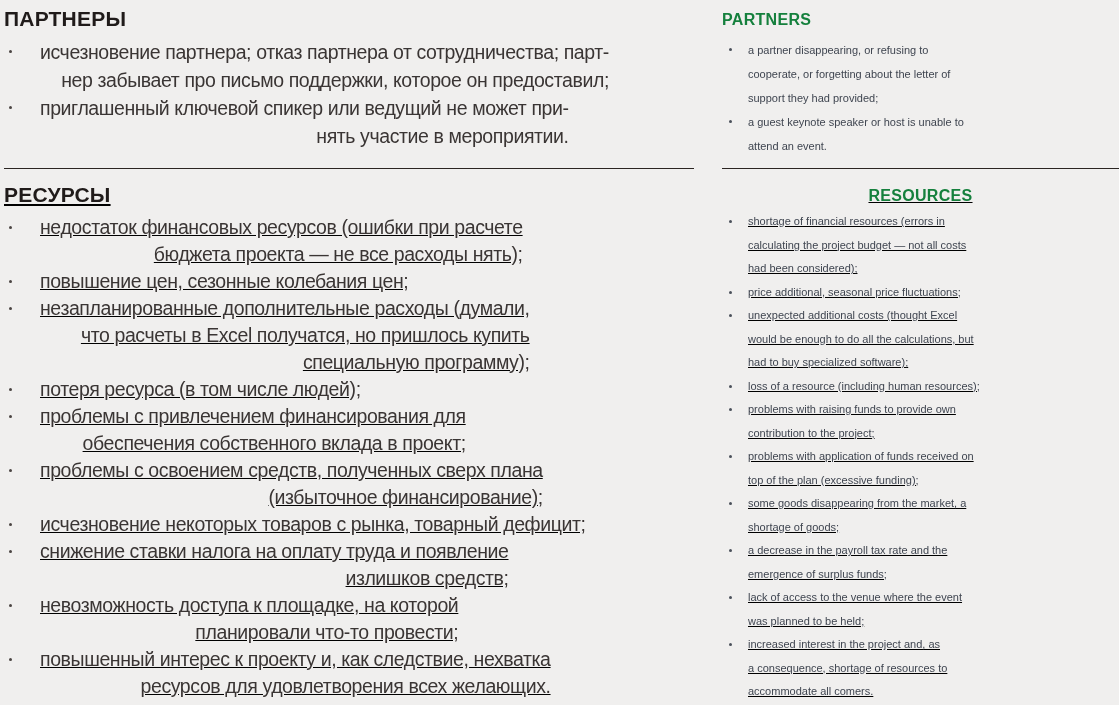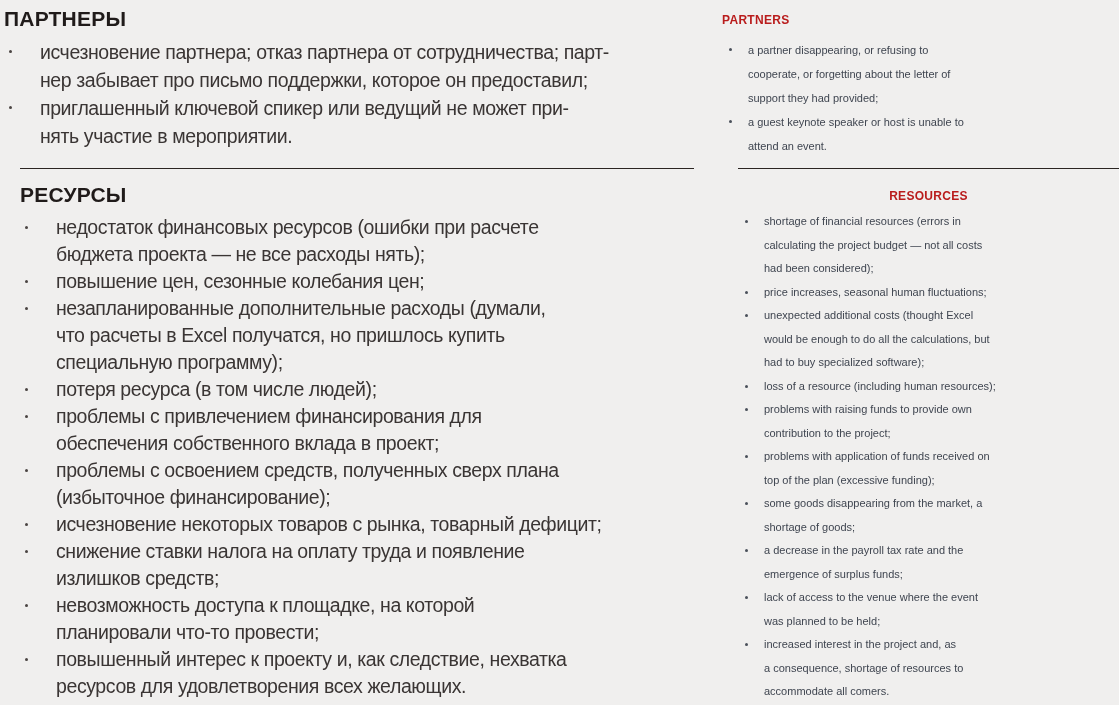--- a/index.html
+++ b/index.html
@@ -14,49 +14,49 @@
   .col-ru { left: 4px;   width: 690px; }
   .col-en { left: 722px; width: 397px; }
 
   .ru-heading {
     margin: 6px 0 0 0;
     font-size: 21px; line-height: 26px; font-weight: bold;
     color: #201b1a; letter-spacing: 0.2px;
   }
   .en-heading {
     margin: 10px 0 0 0;
-    font-size: 12px; line-height: 20px; font-weight: bold;
-    color: #b91c1c; letter-spacing: 0.3px;
+    font-size: 16px; line-height: 20px; font-weight: bold;
+    color: #15803d; letter-spacing: 0.3px;
   }
 
   ul.list { list-style: none; margin: 0; padding: 0; }
   .col-ru ul.list { margin-top: 6px; }
   .col-en ul.list { margin-top: 8px; }
 
   li.li { display: flex; align-items: flex-start; }
   .li-marker { flex: none; position: relative; }
   .col-ru .li-marker { width: 36px; height: 1px; }
   .col-en .li-marker { width: 26px; height: 1px; }
   .li-marker .dot {
     position: absolute; width: 3px; height: 3px; border-radius: 50%;
   }
   .col-ru .li-marker .dot { left: 5px; top: 12px; background: #4a4442; }
   .col-en .li-marker .dot { left: 7px; top: 10px; background: #4a505a; }
 
   .li-text { white-space: pre; }
   .col-ru .li-text {
     font-size: 19.5px; line-height: 28px;
-    color: #3a3534; letter-spacing: -0.4px;
+    color: #3a3534; letter-spacing: -0.4px; text-align: right;
   }
   .col-en .li-text {
     font-size: 11px; line-height: 24px;
     color: #3f4550;
   }
 
-  .section2 { position: absolute; top: 168px; left: 16px; right: 0; }
+  .section2 { position: absolute; top: 168px; left: 0; right: 0; text-decoration: underline; }
   .divider { height: 0; border-top: 1.6px solid #2b2522; }
   .col-ru .section2 .ru-heading { margin-top: 13px; }
   .col-en .section2 .en-heading { margin-top: 17px; text-align: center; }
   .col-ru .section2 ul.list { margin-top: 6px; }
   .col-en .section2 ul.list { margin-top: 4px; }
   .col-ru .section2 .li-text { line-height: 27px; }
   .col-en .section2 .li-text { line-height: 23.5px; }
 </style>
 </head>
 <body>
@@ -183,21 +183,21 @@
             <span class="dot"></span>
           </span>
           <span class="li-text">shortage of financial resources (errors in
 calculating the project budget — not all costs
 had been considered);</span>
         </li>
         <li class="li">
           <span class="li-marker">
             <span class="dot"></span>
           </span>
-          <span class="li-text">price increases, seasonal human fluctuations;</span>
+          <span class="li-text">price additional, seasonal price fluctuations;</span>
         </li>
         <li class="li">
           <span class="li-marker">
             <span class="dot"></span>
           </span>
           <span class="li-text">unexpected additional costs (thought Excel
 would be enough to do all the calculations, but
 had to buy specialized software);</span>
         </li>
         <li class="li">

